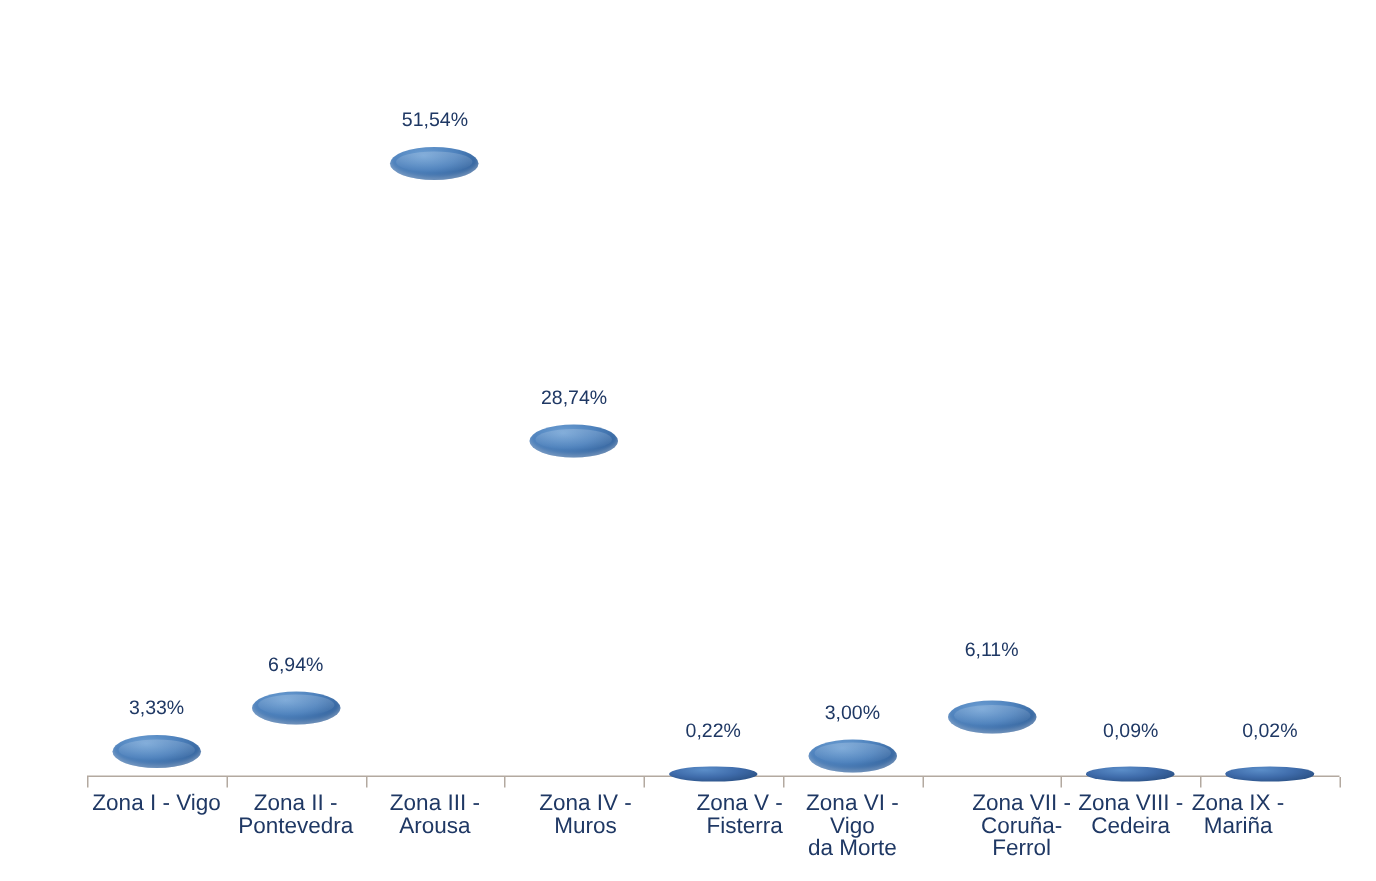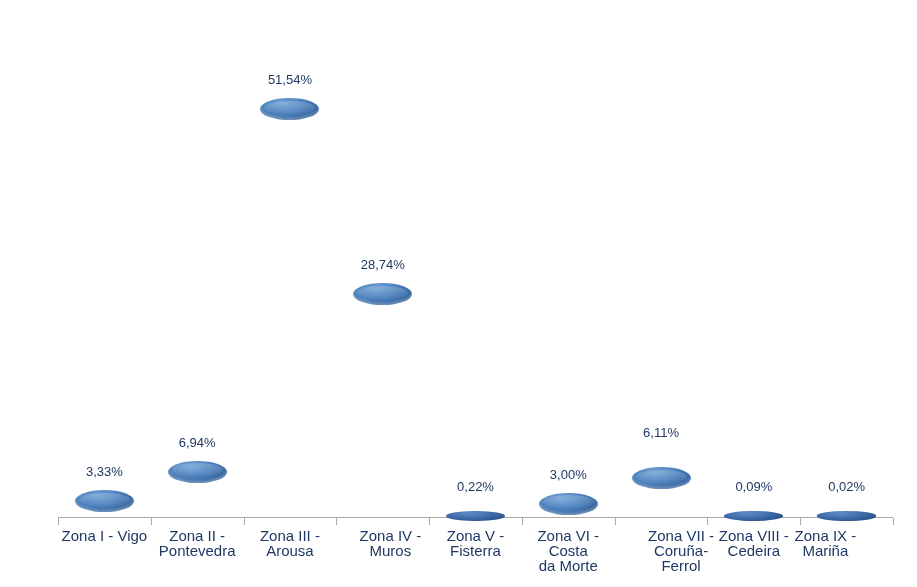--- a/index.html
+++ b/index.html
@@ -217,26 +217,26 @@
         <div>Pontevedra</div>
       </div>
       <div class="cat-label" style="left: 243.556px; width: 92.7778px;">
         <div>Zona III -</div>
         <div>Arousa</div>
       </div>
       <div class="cat-label" style="left: 344px; width: 92.7778px;">
         <div>Zona IV -</div>
         <div>Muros</div>
       </div>
-      <div class="cat-label" style="left: 429.111px; width: 92.7778px;">
+      <div class="cat-label" style="left: 429.111px; width: 92.7778px; text-align: right;">
         <div>Zona V -</div>
         <div>Fisterra</div>
       </div>
       <div class="cat-label" style="left: 521.889px; width: 92.7778px;">
-        <div>Zona VI - Costa</div>
+        <div>Zona VI - Vigo</div>
         <div>da Morte</div>
       </div>
       <div class="cat-label" style="left: 614.667px; width: 92.7778px; margin-left: 20px;">
         <div>Zona VII -</div>
         <div>Coruña-Ferrol</div>
       </div>
       <div class="cat-label" style="left: 707.444px; width: 92.7778px;">
         <div>Zona VIII -</div>
         <div>Cedeira</div>
       </div>

